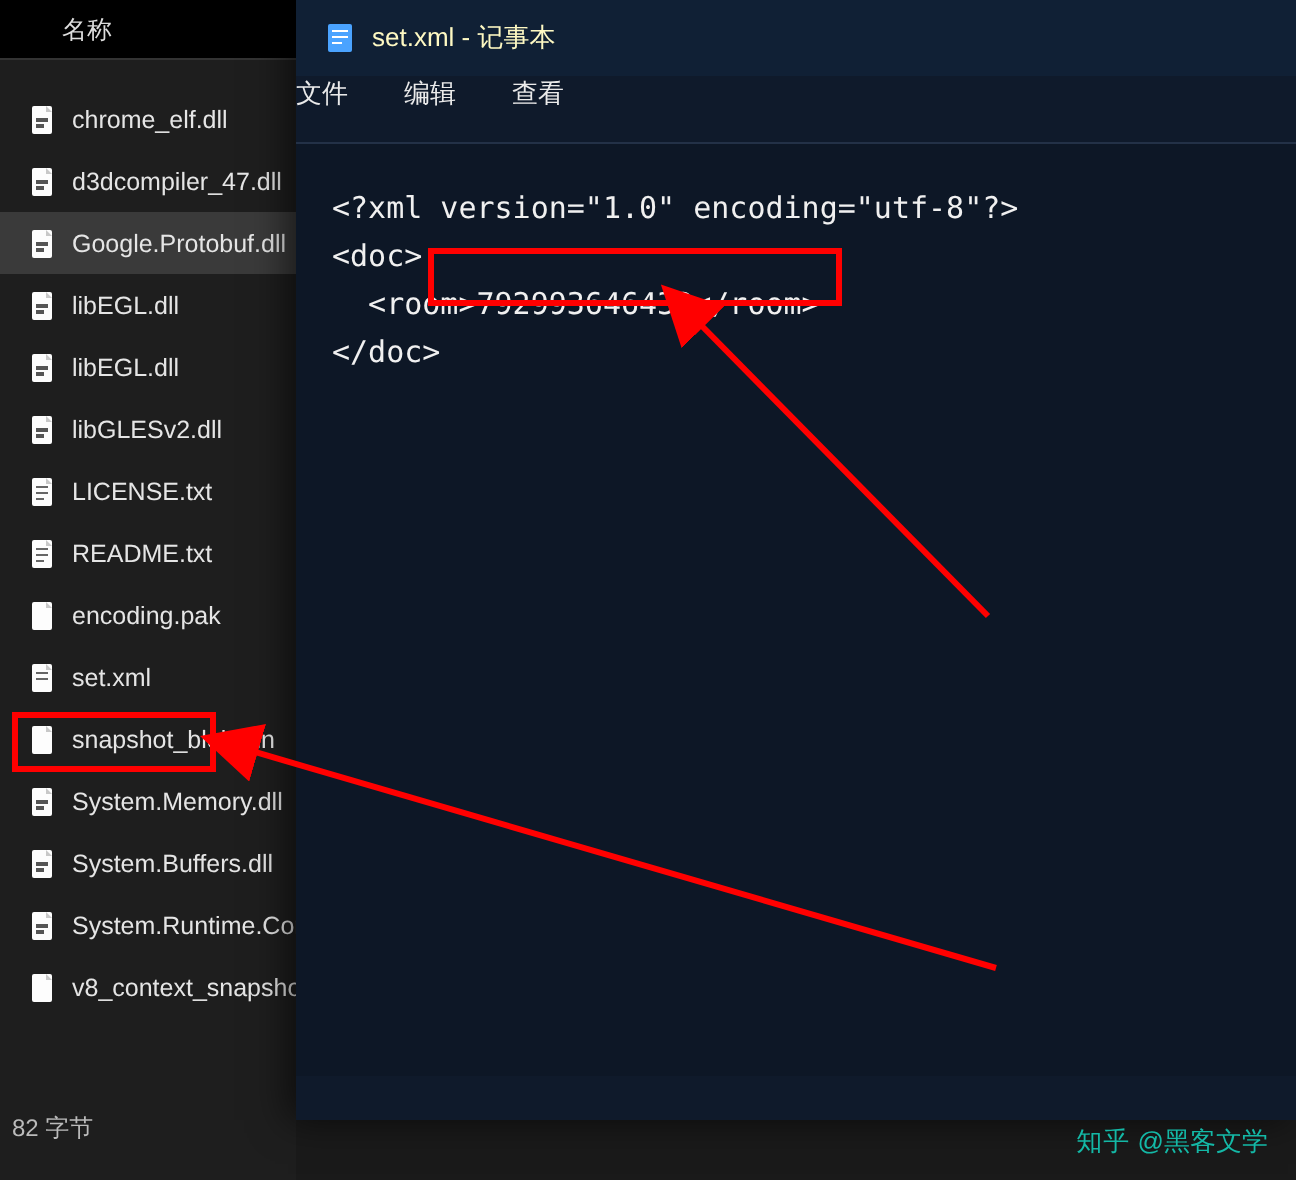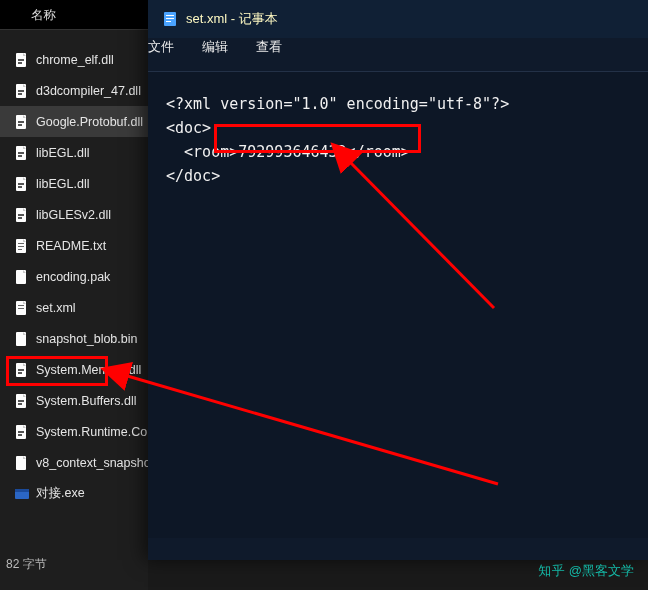--- a/index.html
+++ b/index.html
@@ -181,35 +181,45 @@
         <span class="file-name">libGLESv2.dll</span>
       </div>
       <div class="file-item">
         <span class="file-ic"><svg viewBox="0 0 16 16">
             <rect x="2" y="1" width="10" height="14" rx="1" fill="#fdfdfd"></rect>
             <path d="M9 1 L12 4 L9 4 Z" fill="#c8c8c8"></path>
             <rect x="4" y="5" width="6" height="1" fill="#666"></rect>
             <rect x="4" y="8" width="6" height="1" fill="#666"></rect>
             <rect x="4" y="11" width="4" height="1" fill="#666"></rect>
           </svg></span>
-        <span class="file-name">README.txt</span>
-      </div>
-      <div class="file-item">
-        <span class="file-ic"><svg viewBox="0 0 16 16">
-            <rect x="2" y="1" width="10" height="14" rx="1" fill="#fdfdfd"></rect>
-            <path d="M9 1 L12 4 L9 4 Z" fill="#c8c8c8"></path>
-          </svg></span>
-        <span class="file-name">encoding.pak</span>
+        <span class="file-name">LICENSE.txt</span>
       </div>
       <div class="file-item">
         <span class="file-ic"><svg viewBox="0 0 16 16">
             <rect x="2" y="1" width="10" height="14" rx="1" fill="#fdfdfd"></rect>
             <path d="M9 1 L12 4 L9 4 Z" fill="#c8c8c8"></path>
             <rect x="4" y="5" width="6" height="1" fill="#666"></rect>
             <rect x="4" y="8" width="6" height="1" fill="#666"></rect>
+            <rect x="4" y="11" width="4" height="1" fill="#666"></rect>
+          </svg></span>
+        <span class="file-name">README.txt</span>
+      </div>
+      <div class="file-item">
+        <span class="file-ic"><svg viewBox="0 0 16 16">
+            <rect x="2" y="1" width="10" height="14" rx="1" fill="#fdfdfd"></rect>
+            <path d="M9 1 L12 4 L9 4 Z" fill="#c8c8c8"></path>
+          </svg></span>
+        <span class="file-name">encoding.pak</span>
+      </div>
+      <div class="file-item">
+        <span class="file-ic"><svg viewBox="0 0 16 16">
+            <rect x="2" y="1" width="10" height="14" rx="1" fill="#fdfdfd"></rect>
+            <path d="M9 1 L12 4 L9 4 Z" fill="#c8c8c8"></path>
+            <rect x="4" y="5" width="6" height="1" fill="#666"></rect>
+            <rect x="4" y="8" width="6" height="1" fill="#666"></rect>
           </svg></span>
         <span class="file-name">set.xml</span>
       </div>
       <div class="file-item">
         <span class="file-ic"><svg viewBox="0 0 16 16">
             <rect x="2" y="1" width="10" height="14" rx="1" fill="#fdfdfd"></rect>
             <path d="M9 1 L12 4 L9 4 Z" fill="#c8c8c8"></path>
           </svg></span>
         <span class="file-name">snapshot_blob.bin</span>
       </div>
@@ -239,27 +249,20 @@
             <rect x="4" y="10" width="4" height="2" fill="#555"></rect>
           </svg></span>
         <span class="file-name">System.Runtime.CompilerServices.Unsafe.dll</span>
       </div>
       <div class="file-item">
         <span class="file-ic"><svg viewBox="0 0 16 16">
             <rect x="2" y="1" width="10" height="14" rx="1" fill="#fdfdfd"></rect>
             <path d="M9 1 L12 4 L9 4 Z" fill="#c8c8c8"></path>
           </svg></span>
         <span class="file-name">v8_context_snapshot.bin</span>
-      </div>
-      <div class="file-item">
-        <span class="file-ic"><svg viewBox="0 0 16 16">
-            <rect x="1" y="3" width="14" height="10" rx="1" fill="#2b66c4"></rect>
-            <rect x="1" y="3" width="14" height="3" fill="#1b4a99"></rect>
-          </svg></span>
-        <span class="file-name">对接.exe</span>
       </div>
     </div>
   <div class="status-bar">
     <span>82 字节</span>
   </div>
 </div>
 
 <div class="highlight-file"></div>
 
 <div class="notepad">

